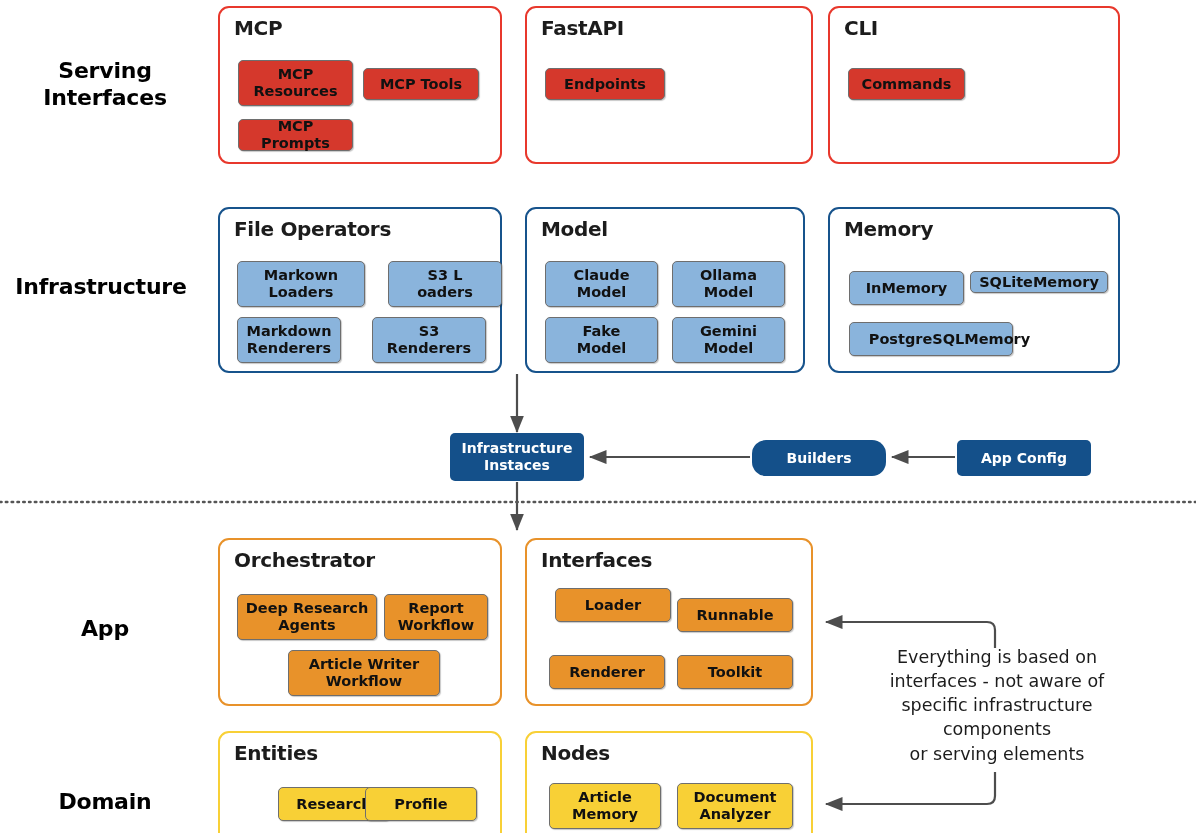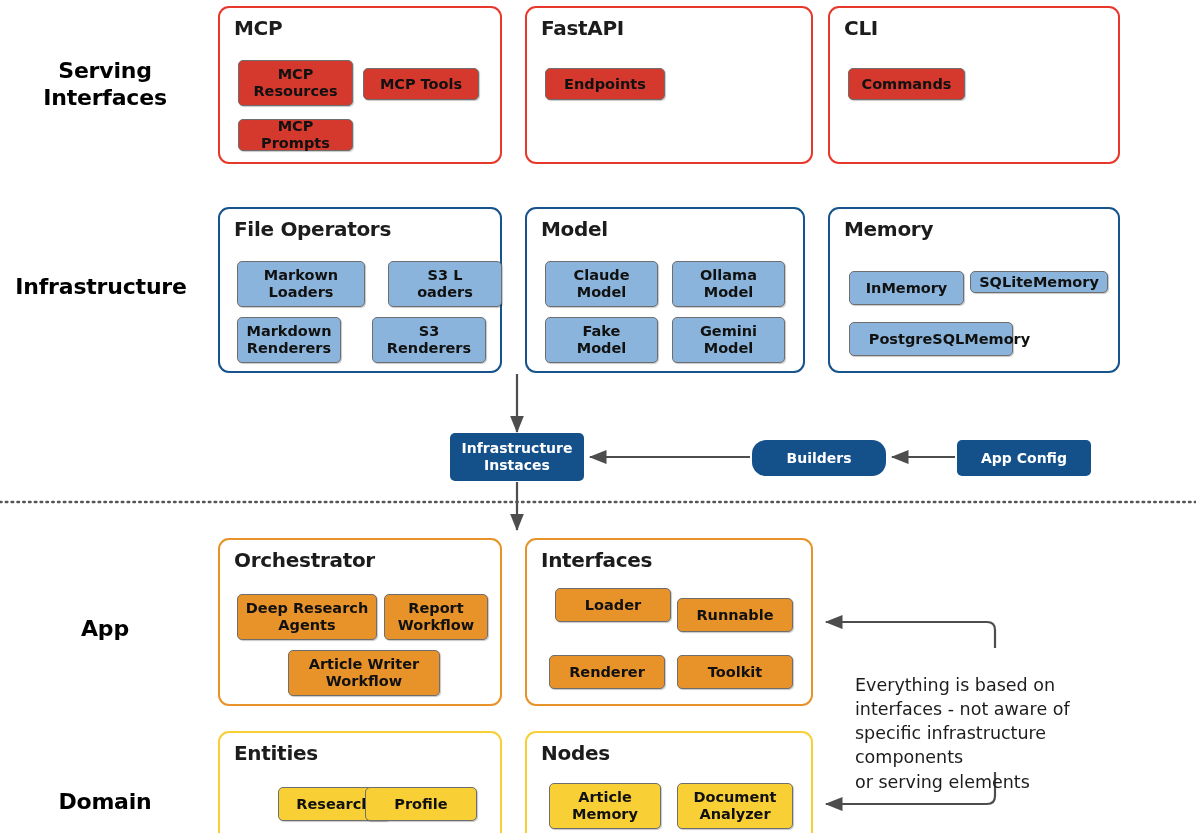--- a/index.html
+++ b/index.html
@@ -85,25 +85,25 @@
     font-size: 14px;
     font-weight: bold;
     border-radius: 5px;
     line-height: 1.2;
     white-space: pre-line;
   }
 
   
   .note {
     position: absolute;
+    text-align: center;
     font-size: 17.5px;
     color: #1c1c1c;
     line-height: 1.38;
     white-space: pre-line;
-    margin-top: 28px;
   }
 
   
   #overlay {
     position: absolute;
     left: 0; top: 0;
     width: 1196px;
     height: 833px;
     pointer-events: none;
   }

